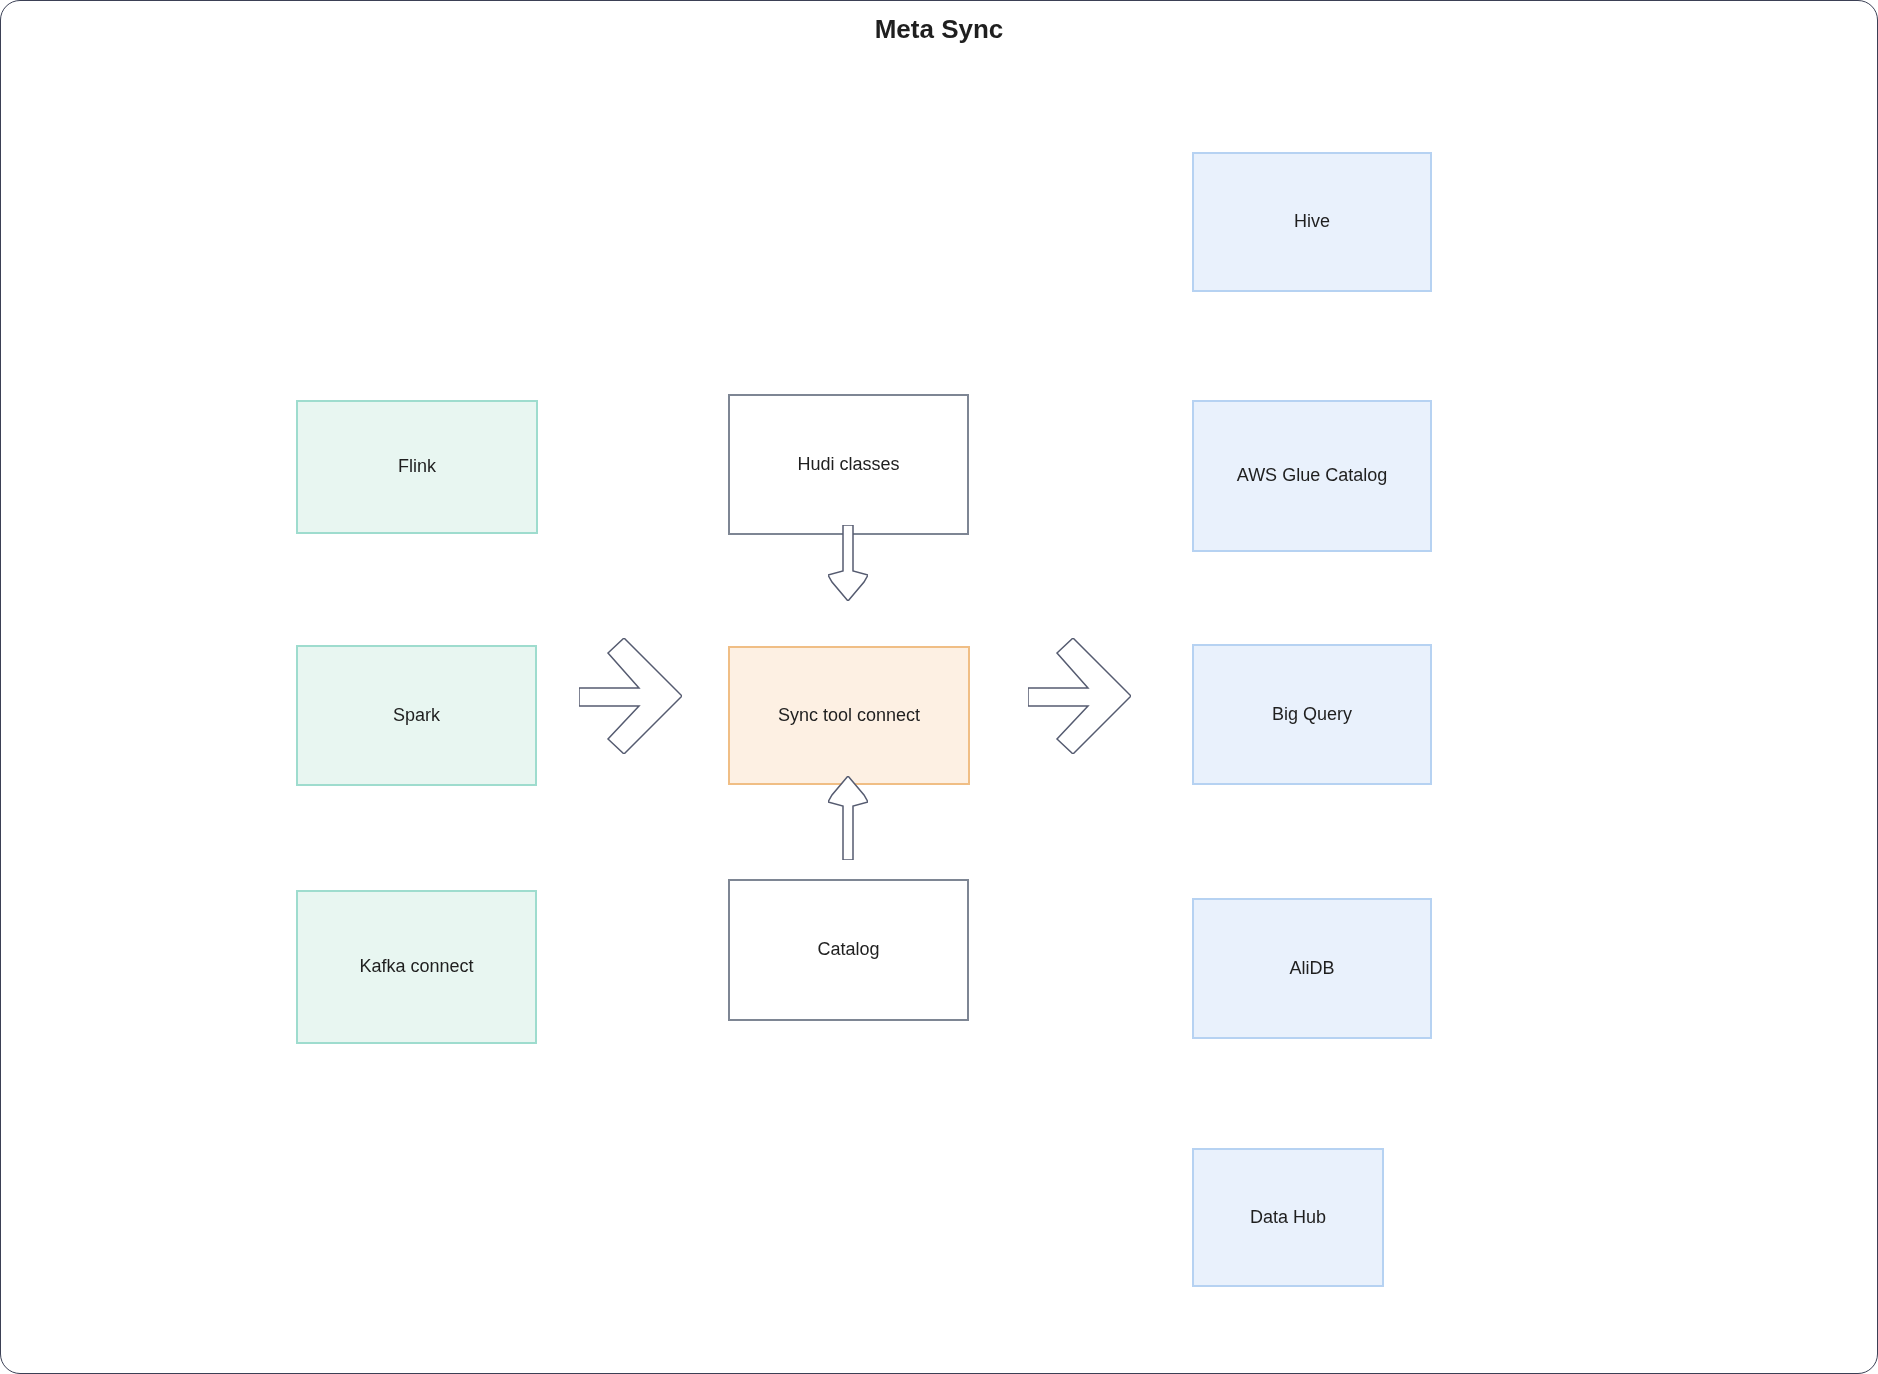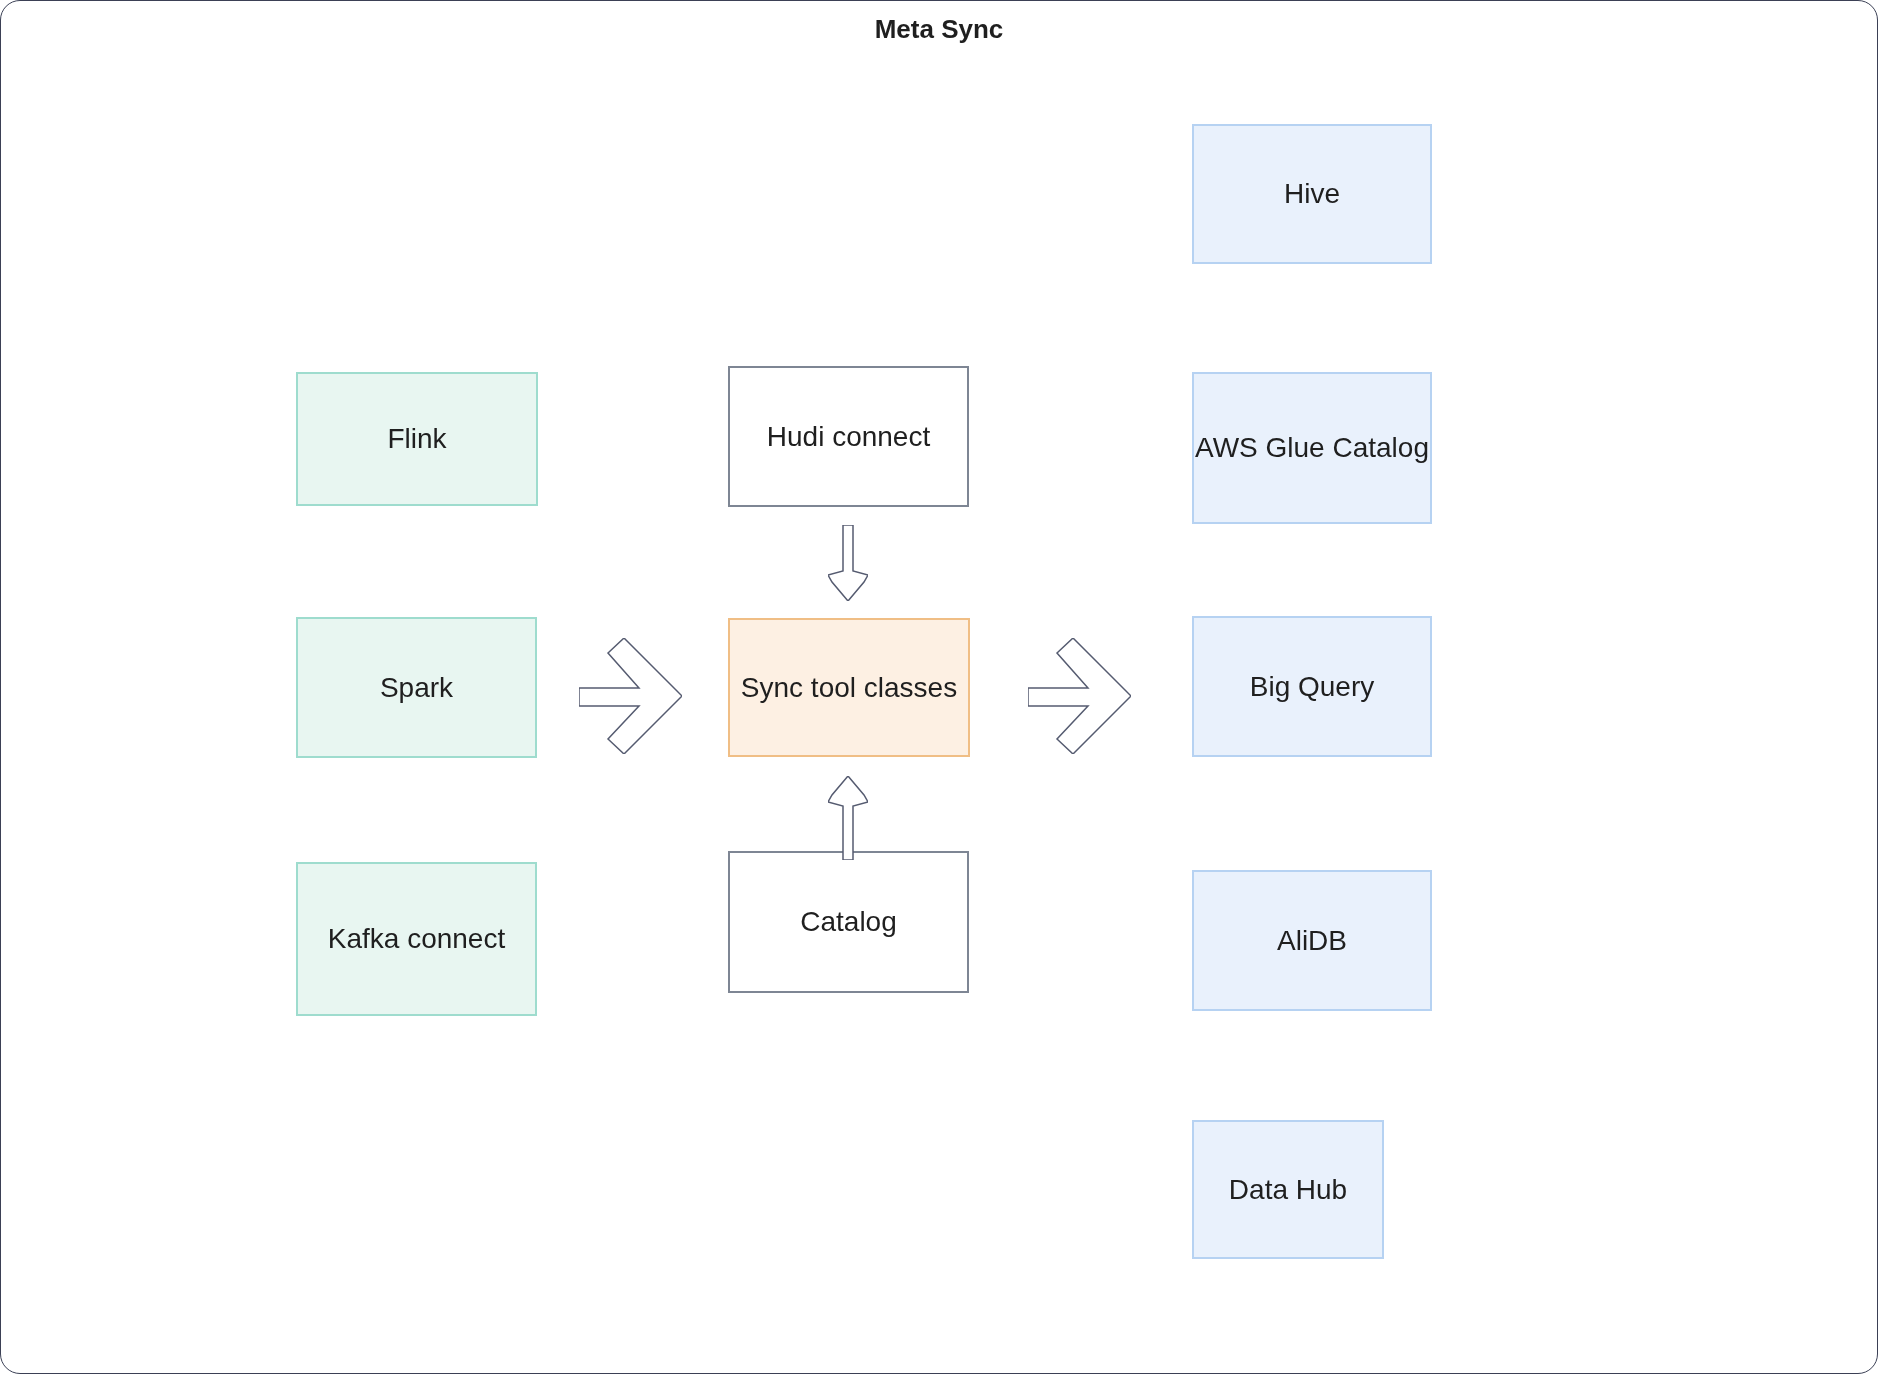--- a/index.html
+++ b/index.html
@@ -42,23 +42,24 @@
     font-size: 26px;
     color: var(--text);
     font-weight: bold;
   }
   .node {
     position: absolute;
     display: flex;
     align-items: center;
     justify-content: center;
     text-align: center;
-    font-size: 28px;
+    font-size: 18px;
     color: var(--text);
     line-height: 1.2;
+    margin-top: 28px;
   }
   .node.source { background: var(--source-fill); border: 2px solid var(--source-border); }
   .node.target { background: var(--target-fill); border: 2px solid var(--target-border); }
   .node.plain  { background: var(--plain-fill);  border: 2px solid var(--plain-border); }
   .node.accent { background: var(--accent-fill); border: 2px solid var(--accent-border); }
 
   
   .pos-flink    { left: 295px;  top: 371px;  width: 242px; height: 134px; }
   .pos-spark    { left: 295px;  top: 616px;  width: 241px; height: 141px; align-items: center; }
   .pos-kafka    { left: 295px;  top: 861px;  width: 241px; height: 154px; }
@@ -95,24 +96,24 @@
     <span>Flink</span>
   </div>
   <div class="node source pos-spark">
     <span>Spark</span>
   </div>
   <div class="node source pos-kafka">
     <span>Kafka connect</span>
   </div>
 
   <div class="node plain pos-hudi">
-    <span>Hudi connect</span>
+    <span>Hudi classes</span>
   </div>
   <div class="node accent pos-sync">
-    <span>Sync tool classes</span>
+    <span>Sync tool connect</span>
   </div>
   <div class="node plain pos-catalog">
     <span>Catalog</span>
   </div>
 
   <div class="node target pos-hive">
     <span>Hive</span>
   </div>
   <div class="node target pos-aws">
     <span>AWS Glue Catalog</span>

